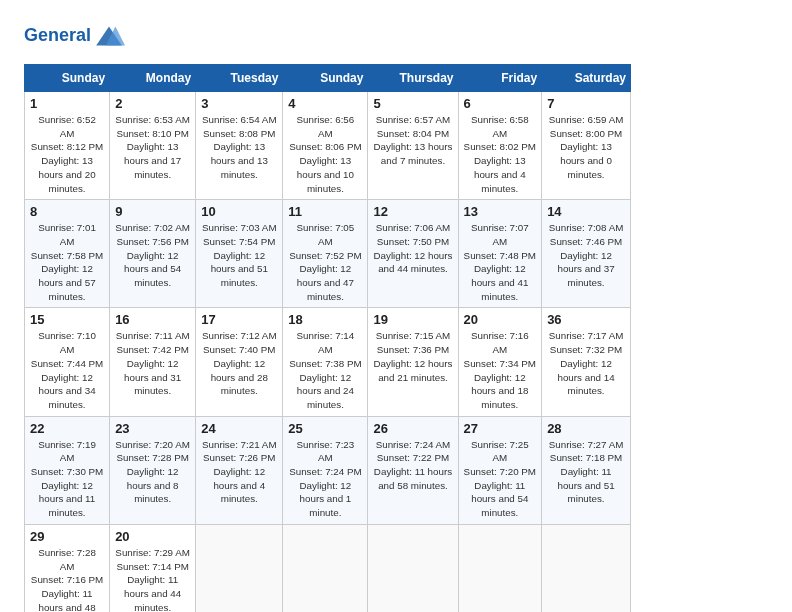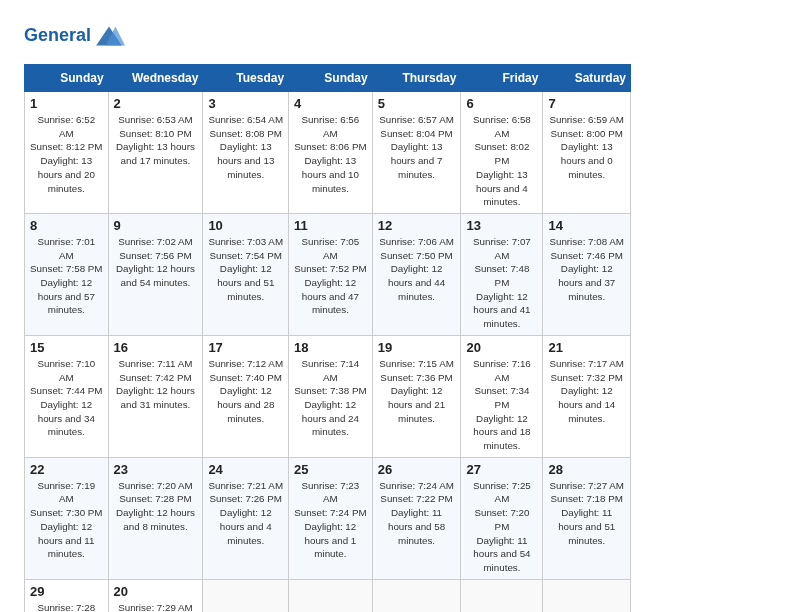--- a/index.html
+++ b/index.html
@@ -119,21 +119,21 @@
     <div class="title-block">
       <div class="month-title"></div>
       <div class="subtitle"></div>
     </div>
   </div>
 
   <table class="calendar">
     <thead>
       <tr>
       <th>Sunday</th>
-          <th>Wednesday</th>
+          <th>Monday</th>
           <th>Tuesday</th>
           <th>Sunday</th>
           <th>Thursday</th>
           <th>Friday</th>
           <th>Saturday</th>
         </tr>
     </thead>
     <tbody id="calendar-body">
     <tr>
           <td>
@@ -254,21 +254,21 @@
           Sunrise: 7:15 AM<br>Sunset: 7:36 PM<br>Daylight: 12 hours and 21 minutes.
         </div>
       </td>
           <td>
         <span class="day-number">20</span>
         <div class="day-detail">
           Sunrise: 7:16 AM<br>Sunset: 7:34 PM<br>Daylight: 12 hours and 18 minutes.
         </div>
       </td>
           <td>
-        <span class="day-number">21</span>
+        <span class="day-number">36</span>
         <div class="day-detail">
           Sunrise: 7:17 AM<br>Sunset: 7:32 PM<br>Daylight: 12 hours and 14 minutes.
         </div>
       </td>
         </tr>
         <tr>
           <td>
         <span class="day-number">22</span>
         <div class="day-detail">
           Sunrise: 7:19 AM<br>Sunset: 7:30 PM<br>Daylight: 12 hours and 11 minutes.

